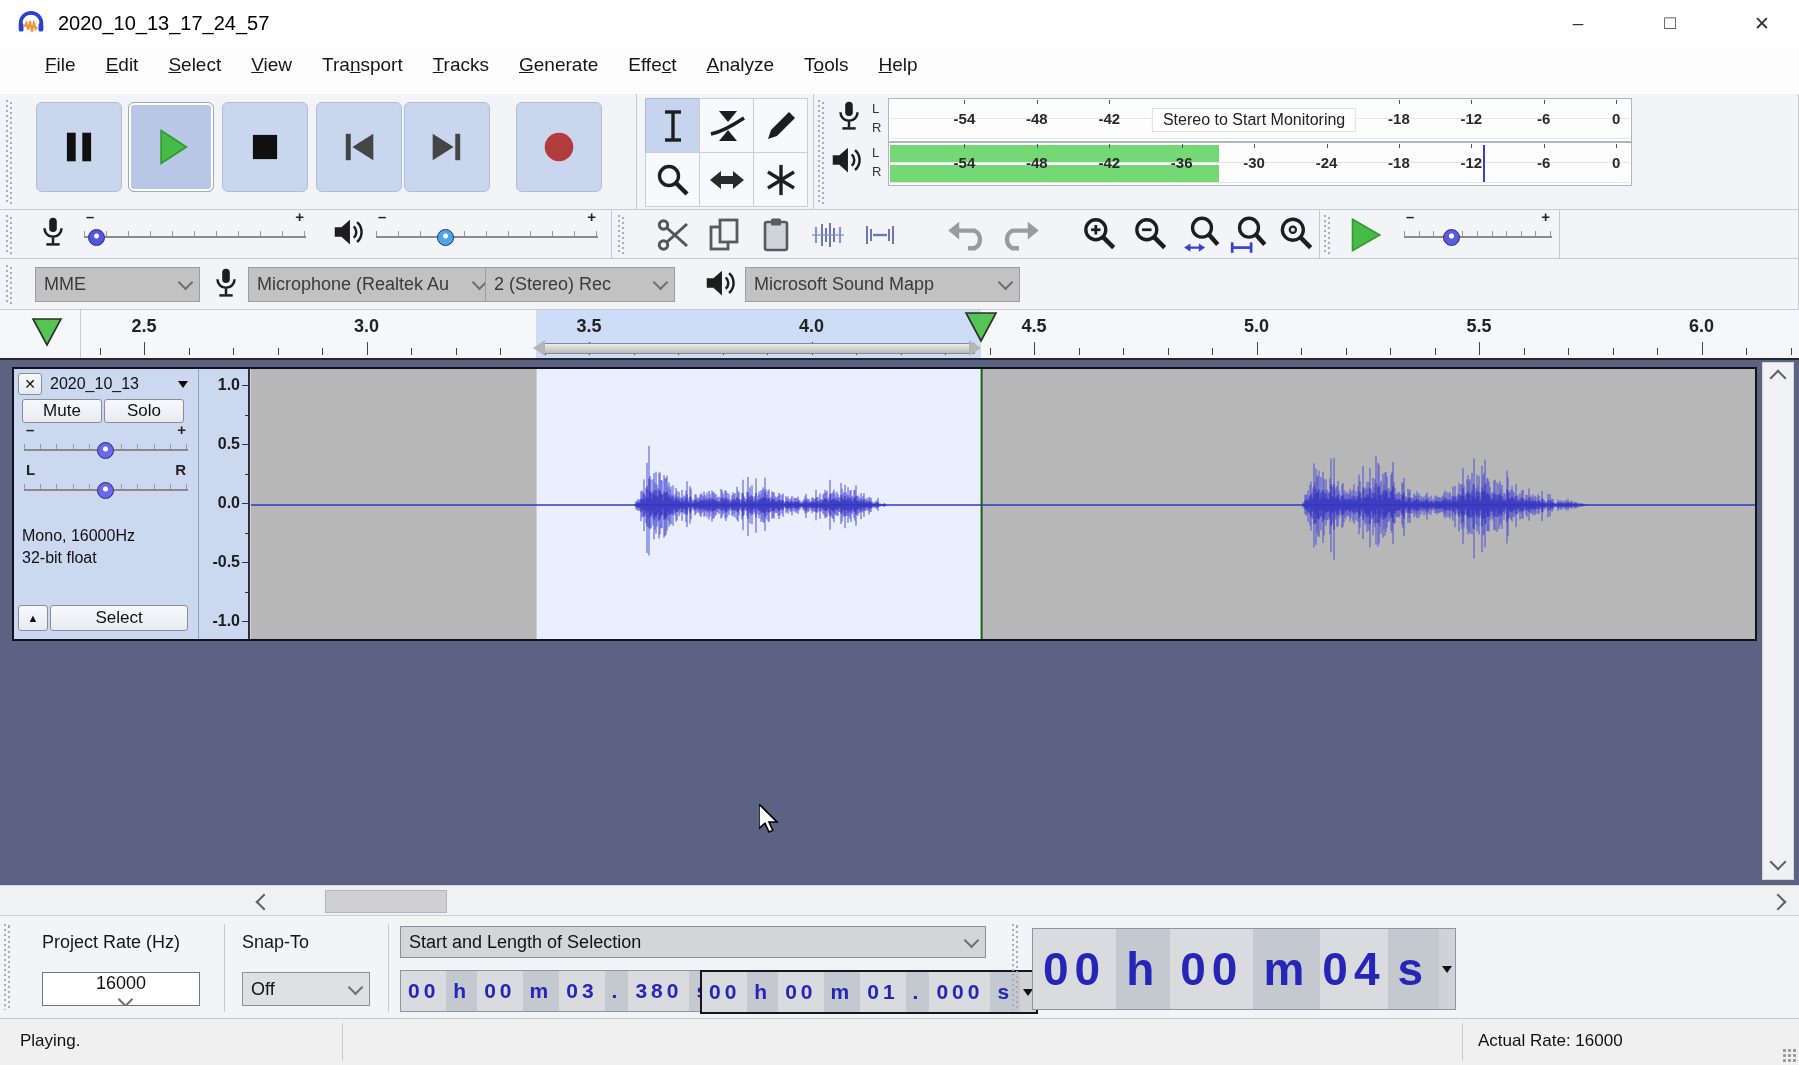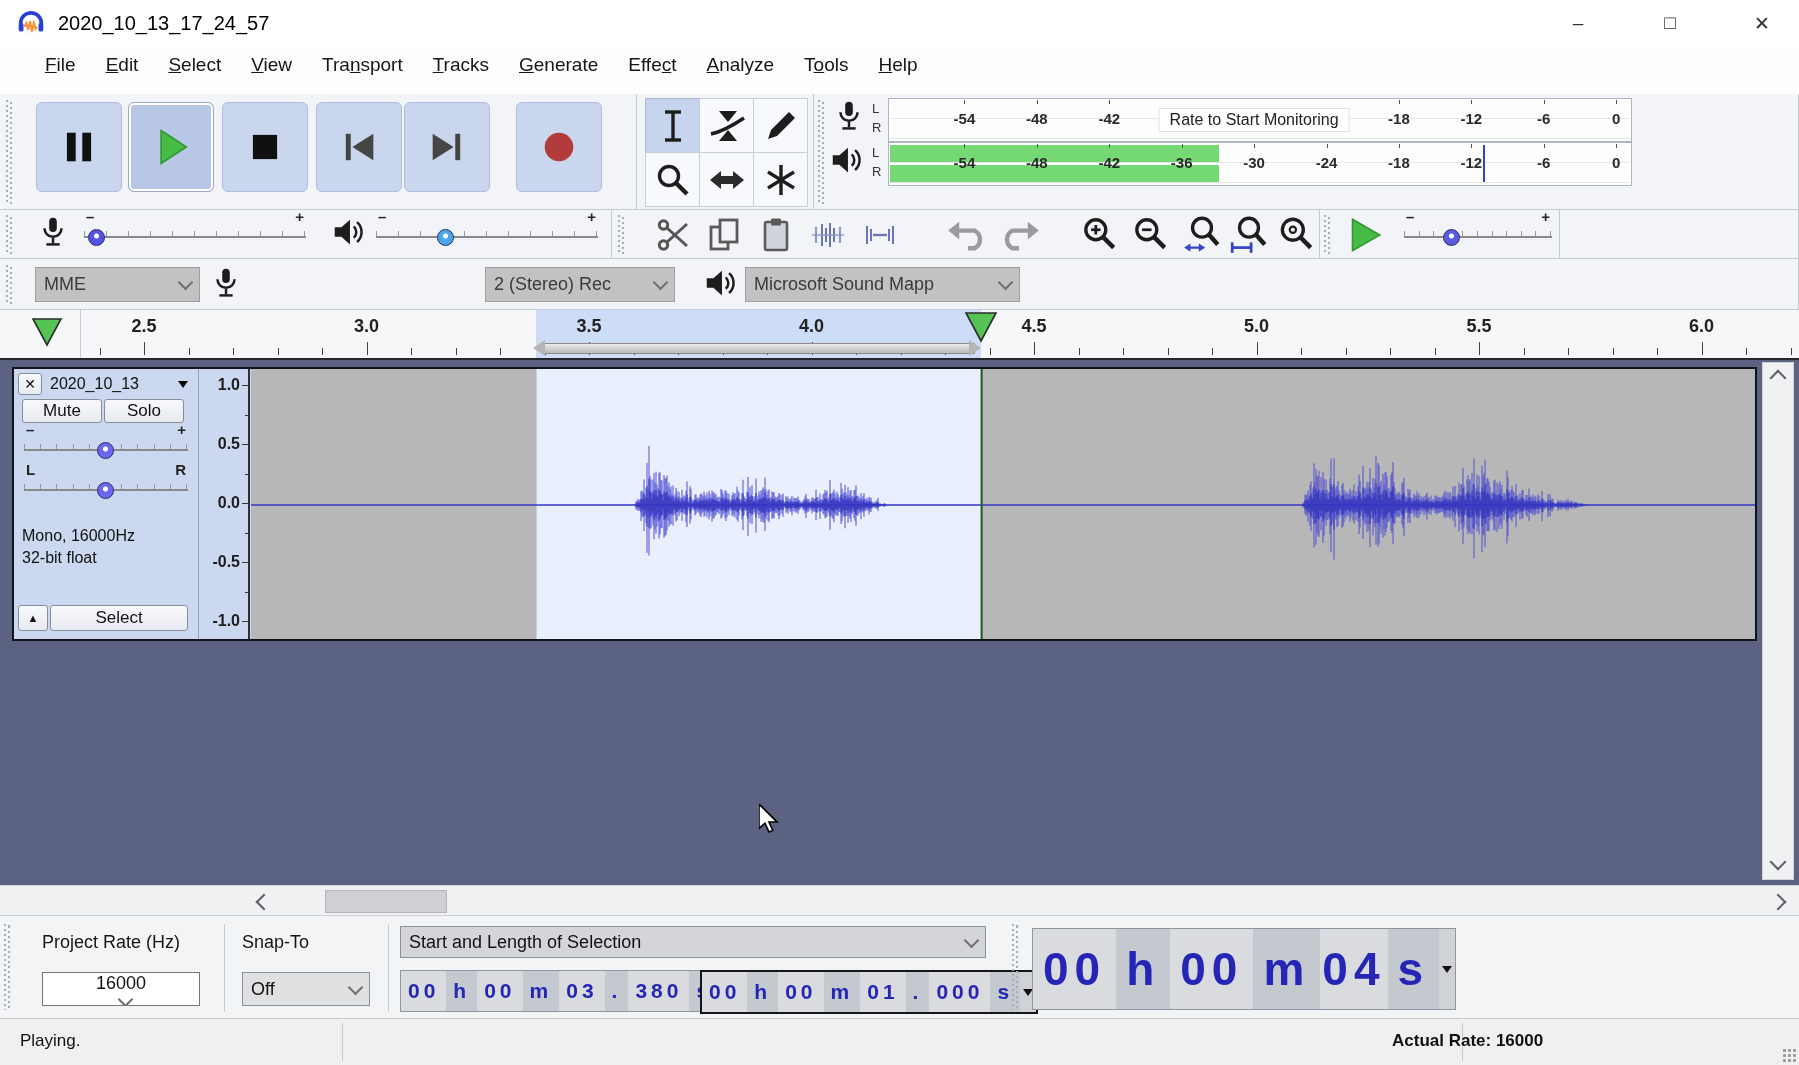--- a/index.html
+++ b/index.html
@@ -245,21 +245,21 @@
             <div class="mtick" style="left: 220.26px;"></div>
             <div class="mlabel" style="left: 220.26px;">-42</div>
             <div class="mtick" style="left: 509.94px;"></div>
             <div class="mlabel" style="left: 509.94px;">-18</div>
             <div class="mtick" style="left: 582.36px;"></div>
             <div class="mlabel" style="left: 582.36px;">-12</div>
             <div class="mtick" style="left: 654.78px;"></div>
             <div class="mlabel" style="left: 654.78px;">-6</div>
             <div class="mtick" style="left: 727.2px;"></div>
             <div class="mlabel" style="left: 727.2px;">0</div>
-            <div class="chip" style="left: 365.1px;">Rate to Start Monitoring</div>
+            <div class="chip" style="left: 365.1px;">Stereo to Start Monitoring</div>
           </div>
         </div>
         <div style="position: absolute; left: 14px; top: 48px;">
           <svg class="icon" width="38" height="38" viewBox="0 0 40 40">
             <polygon points="5,14 12,14 21,6 21,32 12,24 5,24" fill="#1d1d1d"></polygon>
             <path d="M25,13 a8,8 0 0 1 0,12 M28.5,8.5 a14,14 0 0 1 0,21" fill="none" stroke="#1d1d1d" stroke-width="2.6"></path>
           </svg>
         </div>
         <div class="chlabel" style="left: 58px; top: 52px;">L</div>
         <div class="chlabel" style="left: 58px; top: 71px;">R</div>
@@ -508,20 +508,24 @@
           <span class="chev"></span>
       </div>
       <span id="dev-mic" style="position:absolute;left:207px;top:6px;">
           <svg class="icon" width="38" height="38" viewBox="0 0 40 40">
             <rect x="16" y="4" width="8" height="15" rx="4" fill="#1d1d1d"></rect>
             <path d="M11,15 a9,9 0 0 0 18,0" fill="none" stroke="#1d1d1d" stroke-width="2.6"></path>
             <line x1="20" y1="25" x2="20" y2="31" stroke="#1d1d1d" stroke-width="2.6"></line>
             <line x1="13" y1="32" x2="27" y2="32" stroke="#1d1d1d" stroke-width="2.6"></line>
           </svg>
         </span>
+      <div class="combo gray" style="left:248px;top:8px;width:246px;height:35px;">
+        <span class="ctext">Microphone (Realtek Au</span>
+          <span class="chev"></span>
+      </div>
       <div class="combo gray" style="left:485px;top:8px;width:190px;height:35px;gap:16px;">
         <span class="ctext">2 (Stereo) Rec</span>
           <span class="chev"></span>
       </div>
       <span id="dev-spk" style="position:absolute;left:702px;top:6px;">
           <svg class="icon" width="38" height="38" viewBox="0 0 40 40">
             <polygon points="5,14 12,14 21,6 21,32 12,24 5,24" fill="#1d1d1d"></polygon>
             <path d="M25,13 a8,8 0 0 1 0,12 M28.5,8.5 a14,14 0 0 1 0,21" fill="none" stroke="#1d1d1d" stroke-width="2.6"></path>
           </svg>
         </span>
@@ -735,16 +739,16 @@
         <span class="tdrop">
           <span class="tri-down"></span>
         </span>
       </div>
   </div>
 
   <div id="statusbar">
     <div class="stattext" style="left:20px;">Playing.</div>
     <div class="sep" style="left:342px;top:4px;height:38px;"></div>
     <div class="sep" style="left:1462px;top:4px;height:38px;"></div>
-    <div class="stattext" style="left:1392px;font-weight:bold;">Actual Rate: 16000</div>
+    <div class="stattext" style="left:1478px;">Actual Rate: 16000</div>
     <div id="grip-dots"></div>
   </div>
 </div>
 
 </body></html>

